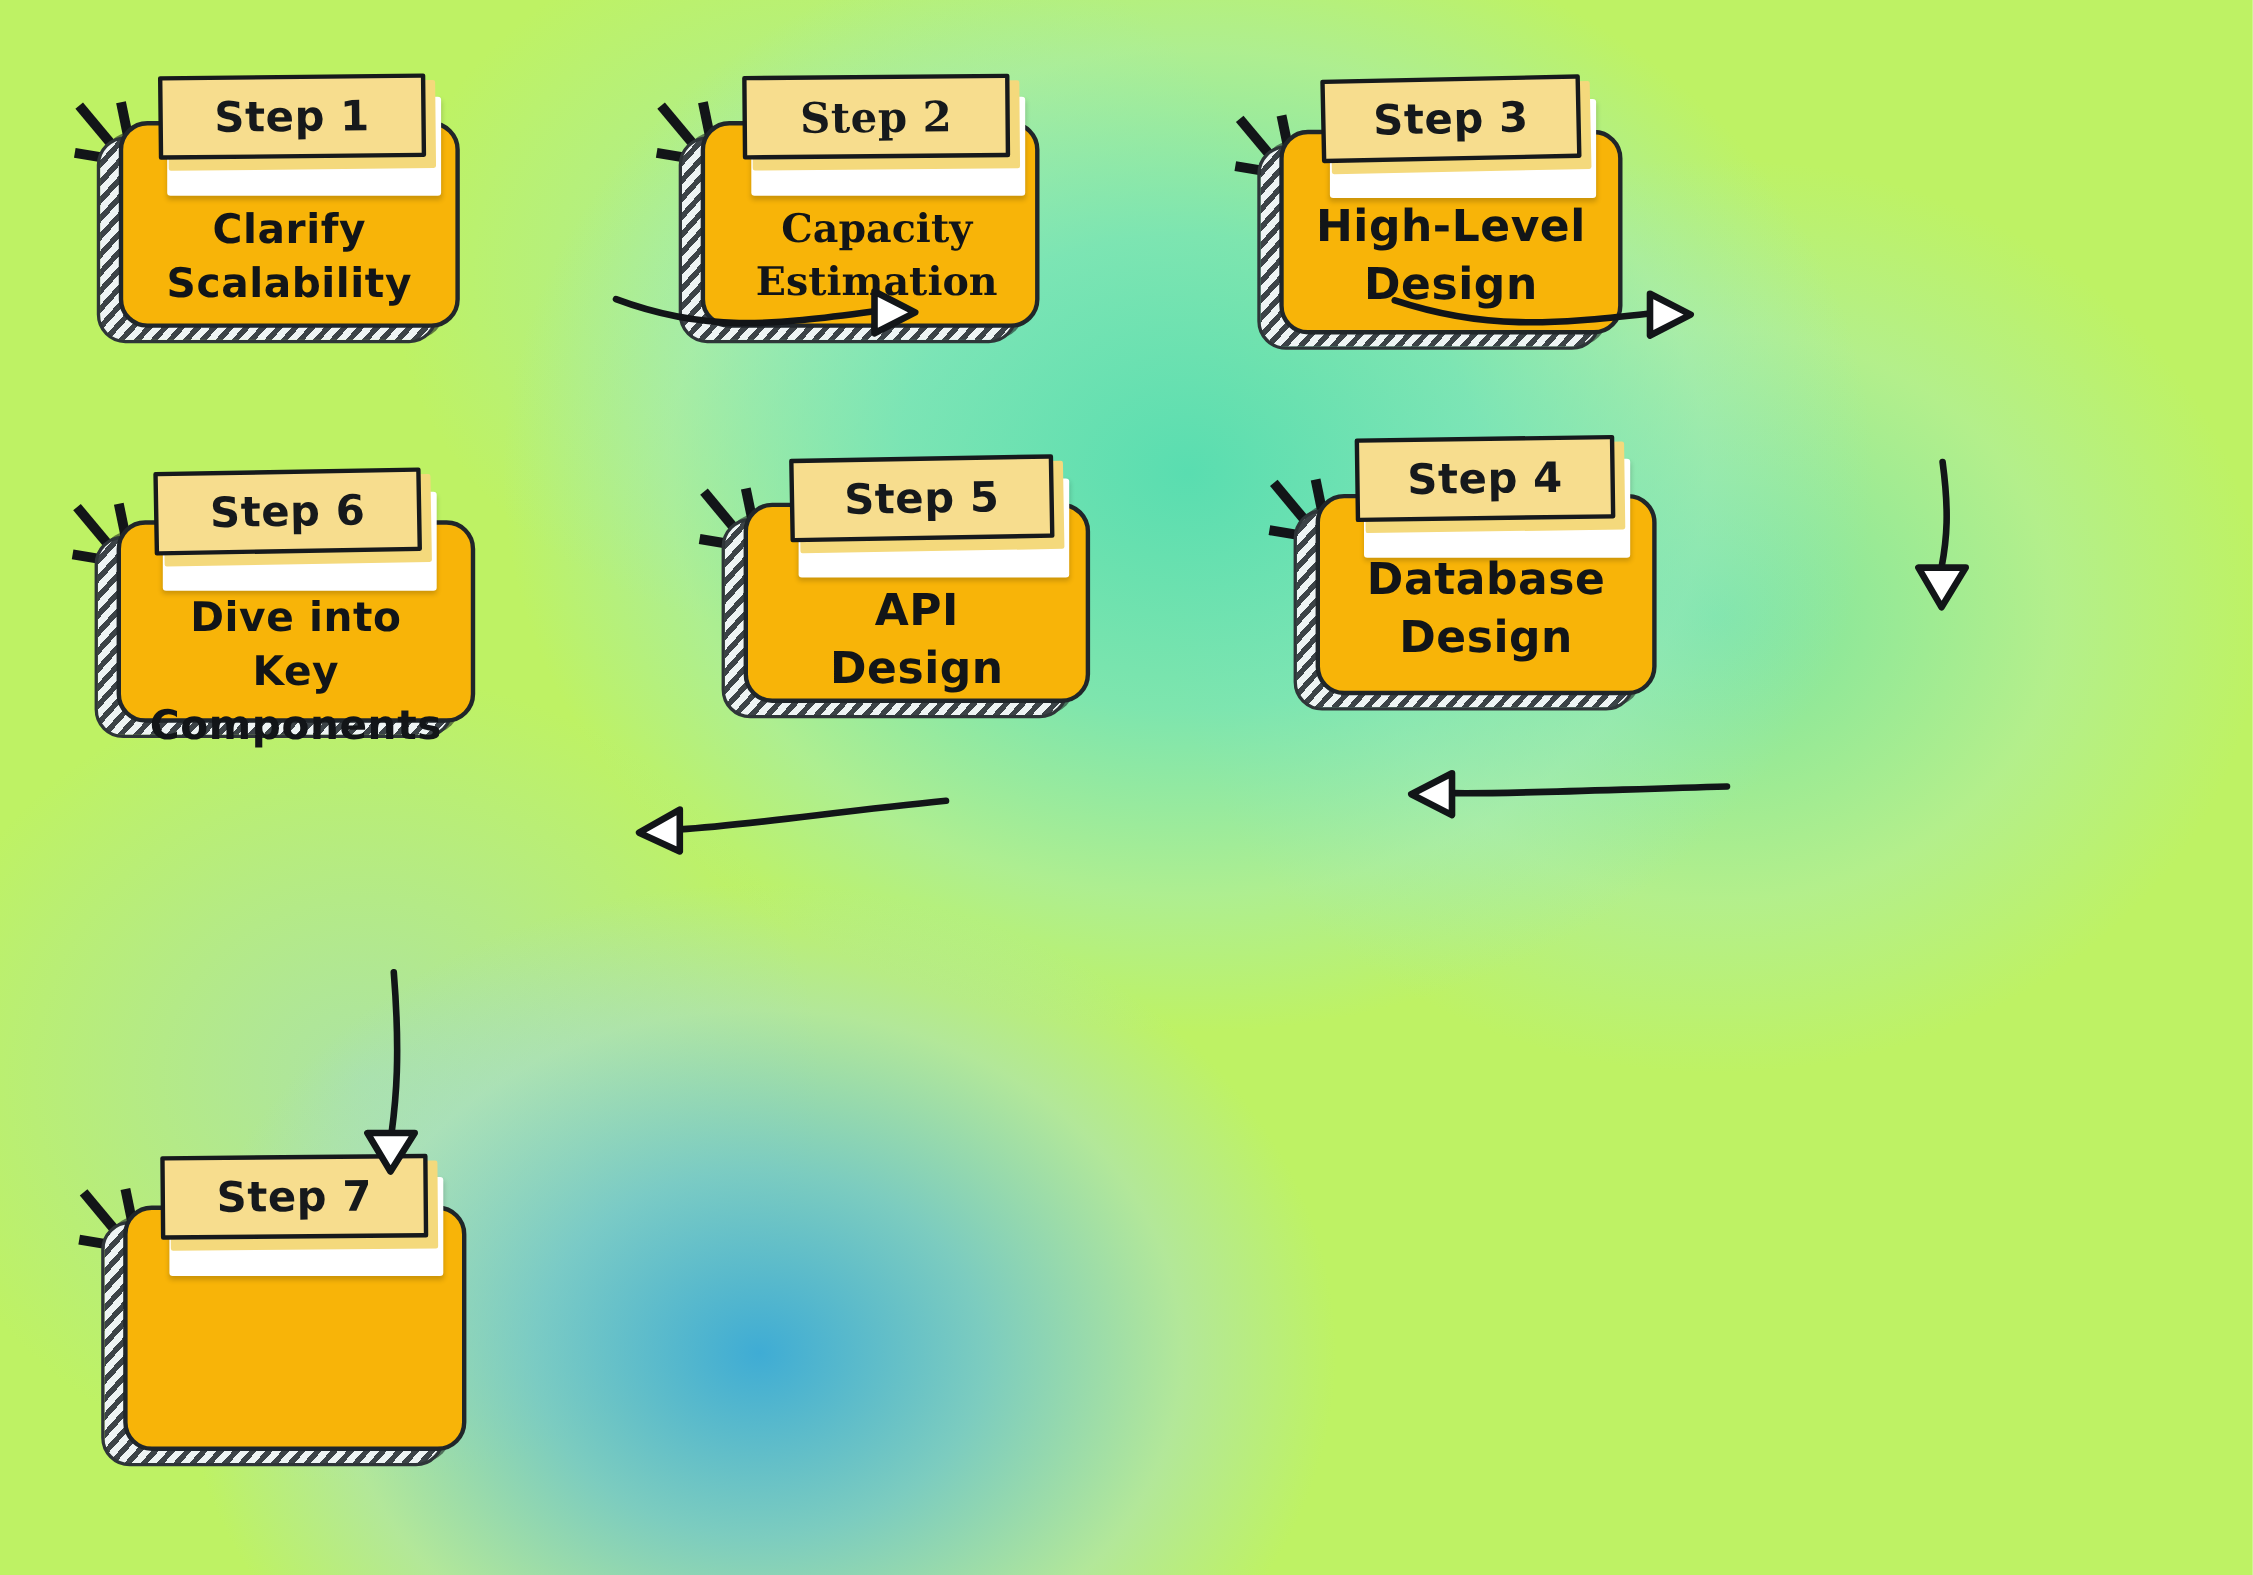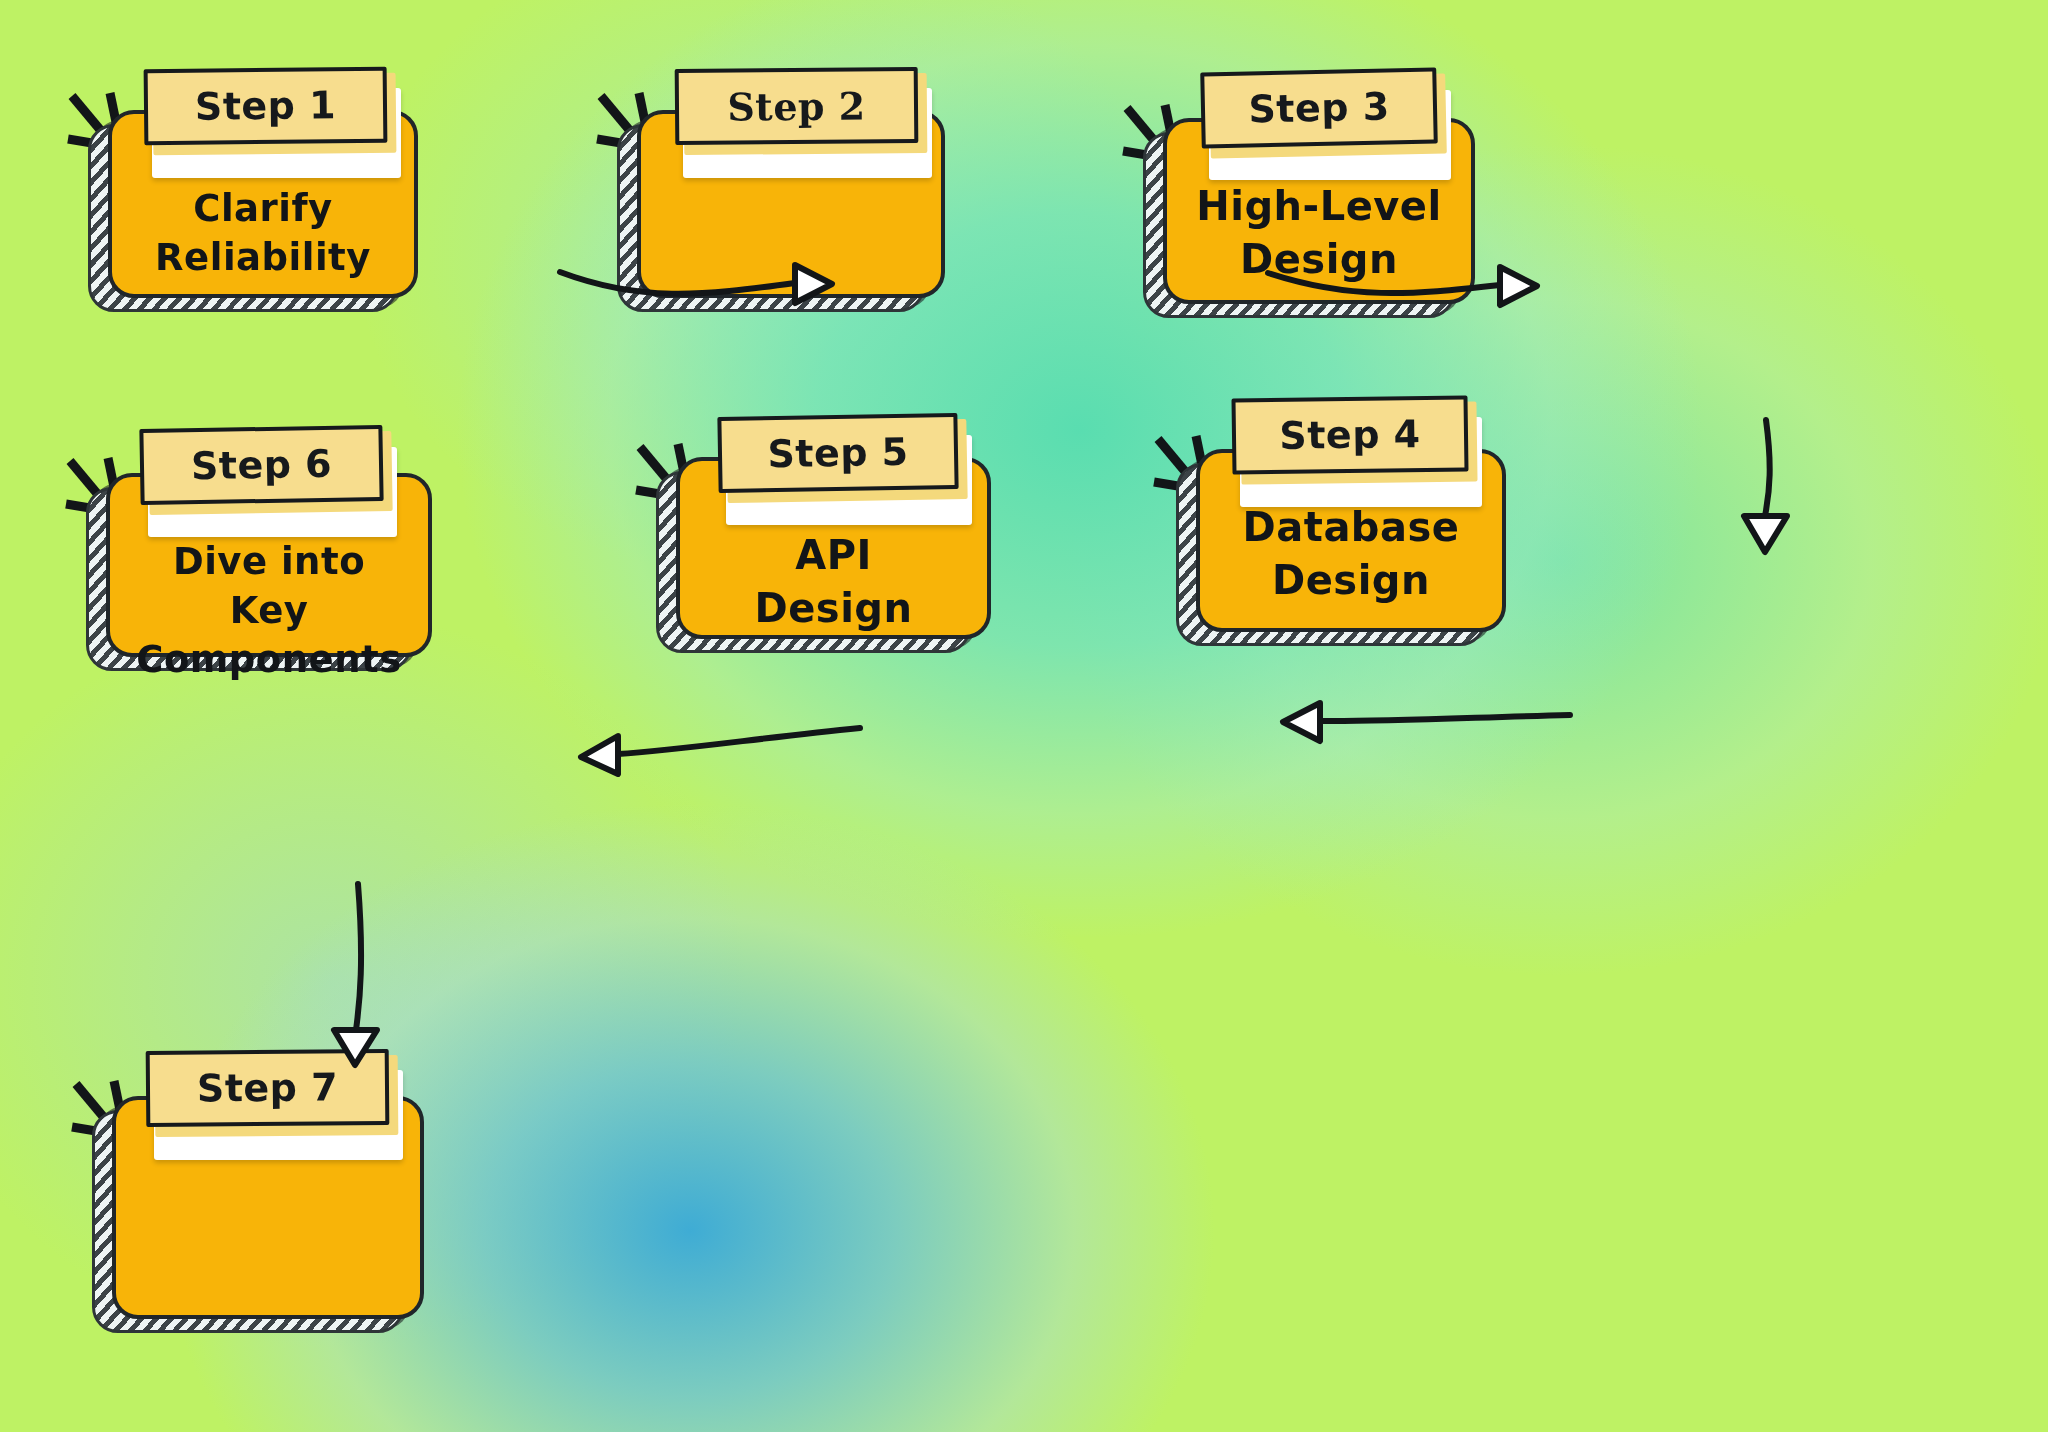--- a/index.html
+++ b/index.html
@@ -150,36 +150,38 @@
           </svg></div>
         <div class="shadow2" style="left: -14px; top: 10px; width: 310px; height: 188px;"></div>
         <div class="hatch" style="left: -20px; top: 14px; width: 310px; height: 188px;"></div>
         <div class="card" style="left: 0px; top: 0px; width: 310px; height: 188px;"></div>
         <div class="paper" style="left: 44px; top: -22px; width: 249px; height: 90px;"></div>
         <div class="chip-under" style="left: 45px; top: -36px; width: 243px; height: 80px; transform: rotate(-0.6deg);"></div>
         <div class="chip" style="left: 36px; top: -42px; width: 243px; height: 76px; transform: rotate(-0.6deg);">
           <span class="chip-label f-comic" style="font-size: 38px;">Step 1</span>
         </div>
         <div class="body-text f-comic" style="top: 75px; font-size: 37px;">Clarify
-Reliability</div>
+Scalability</div>
       </div>
       <div class="node" style="left: 637px; top: 110px; width: 308px; height: 188px; padding-left: 12px;">
         <div class="sparks" style="left: -42px; top: -28px; width: 70px; height: 70px;"><svg width="70" height="70" viewBox="0 0 70 70">
             <path d="M6 14 L36 50" stroke="#121518" stroke-width="9" stroke-linecap="butt"></path>
             <path d="M44 11 L50 40" stroke="#121518" stroke-width="9" stroke-linecap="butt"></path>
             <path d="M2 57 L32 62" stroke="#121518" stroke-width="9" stroke-linecap="butt"></path>
           </svg></div>
         <div class="shadow2" style="left: -14px; top: 10px; width: 308px; height: 188px;"></div>
         <div class="hatch" style="left: -20px; top: 14px; width: 308px; height: 188px;"></div>
         <div class="card" style="left: 0px; top: 0px; width: 308px; height: 188px;"></div>
         <div class="paper" style="left: 46px; top: -22px; width: 249px; height: 90px;"></div>
         <div class="chip-under" style="left: 47px; top: -36px; width: 243px; height: 80px; transform: rotate(-0.5deg);"></div>
         <div class="chip" style="left: 38px; top: -42px; width: 243px; height: 76px; transform: rotate(-0.5deg);">
           <span class="chip-label f-serif" style="font-size: 38px;">Step 2</span>
         </div>
+        <div class="body-text f-serif" style="top: 75px; font-size: 36px;">Capacity
+Estimation</div>
       </div>
       <div class="node" style="left: 1163px; top: 118px; width: 312px; height: 186px;">
         <div class="sparks" style="left: -42px; top: -24px; width: 70px; height: 70px;"><svg width="70" height="70" viewBox="0 0 70 70">
             <path d="M6 14 L36 50" stroke="#121518" stroke-width="9" stroke-linecap="butt"></path>
             <path d="M44 11 L50 40" stroke="#121518" stroke-width="9" stroke-linecap="butt"></path>
             <path d="M2 57 L32 62" stroke="#121518" stroke-width="9" stroke-linecap="butt"></path>
           </svg></div>
         <div class="shadow2" style="left: -14px; top: 10px; width: 312px; height: 186px;"></div>
         <div class="hatch" style="left: -20px; top: 14px; width: 312px; height: 186px;"></div>
         <div class="card" style="left: 0px; top: 0px; width: 312px; height: 186px;"></div>

